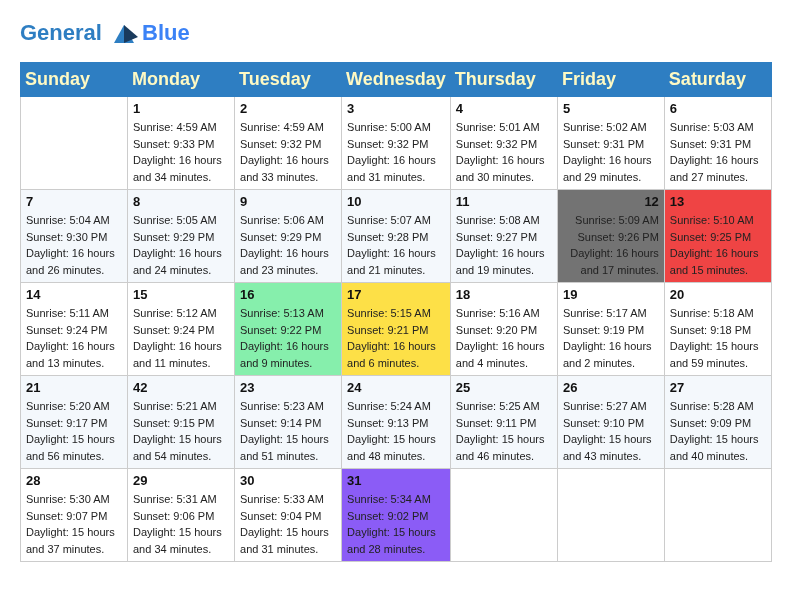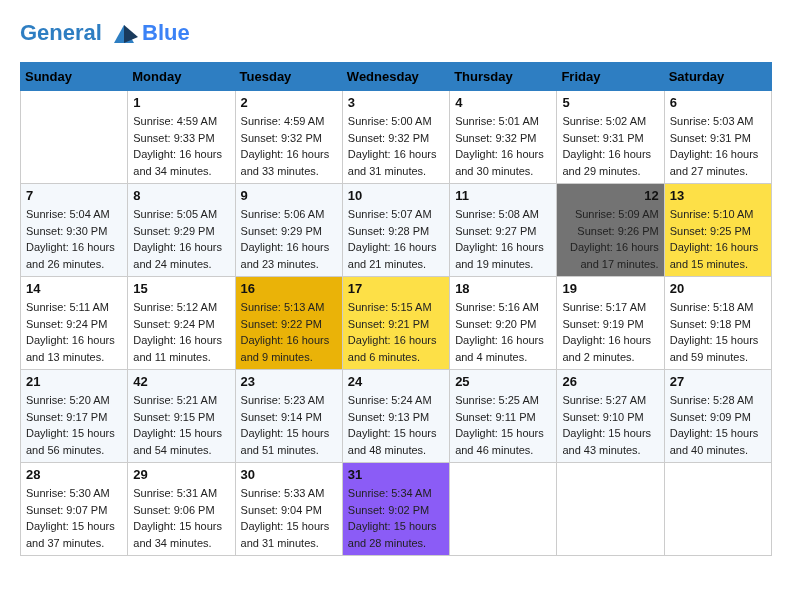--- a/index.html
+++ b/index.html
@@ -32,24 +32,24 @@
       font-size: 16px;
       color: #333;
     }
     table {
       width: 100%;
       border-collapse: collapse;
       font-size: 11px;
     }
     thead th {
       background-color: #2e7ec2;
-      color: #000000;
+      color: #fef9c3;
       padding: 6px 4px;
       text-align: left;
-      font-size: 13px;
+      font-size: 18px;
       font-weight: bold;
       border: 1px solid #2e7ec2;
     }
     td {
       border: 1px solid #ccc;
       vertical-align: top;
       padding: 4px 5px;
       min-height: 80px;
       width: calc(100% / 7);
     }
@@ -157,35 +157,35 @@
           <div class="day-info">Sunrise: 5:07 AM<br>Sunset: 9:28 PM<br>Daylight: 16 hours and 21 minutes.</div>
         </td>
         <td style="background: rgb(244, 248, 252);">
           <div class="day-number">11</div>
           <div class="day-info">Sunrise: 5:08 AM<br>Sunset: 9:27 PM<br>Daylight: 16 hours and 19 minutes.</div>
         </td>
         <td style="background: #737373; text-align: right;">
           <div class="day-number">12</div>
           <div class="day-info">Sunrise: 5:09 AM<br>Sunset: 9:26 PM<br>Daylight: 16 hours and 17 minutes.</div>
         </td>
-        <td style="background: #fde047;">
+        <td style="background: #ef4444;">
           <div class="day-number">13</div>
           <div class="day-info">Sunrise: 5:10 AM<br>Sunset: 9:25 PM<br>Daylight: 16 hours and 15 minutes.</div>
         </td>
       </tr>
       <tr>
         <td style="background: rgb(255, 255, 255);">
           <div class="day-number">14</div>
           <div class="day-info">Sunrise: 5:11 AM<br>Sunset: 9:24 PM<br>Daylight: 16 hours and 13 minutes.</div>
         </td>
         <td style="background: rgb(255, 255, 255);">
           <div class="day-number">15</div>
           <div class="day-info">Sunrise: 5:12 AM<br>Sunset: 9:24 PM<br>Daylight: 16 hours and 11 minutes.</div>
         </td>
-        <td style="background: #eab308; margin-top: 24px;">
+        <td style="background: #86efac; margin-top: 24px;">
           <div class="day-number">16</div>
           <div class="day-info">Sunrise: 5:13 AM<br>Sunset: 9:22 PM<br>Daylight: 16 hours and 9 minutes.</div>
         </td>
         <td style="background: #fde047;">
           <div class="day-number">17</div>
           <div class="day-info">Sunrise: 5:15 AM<br>Sunset: 9:21 PM<br>Daylight: 16 hours and 6 minutes.</div>
         </td>
         <td style="background: rgb(255, 255, 255); margin-left: 37px;">
           <div class="day-number">18</div>
           <div class="day-info">Sunrise: 5:16 AM<br>Sunset: 9:20 PM<br>Daylight: 16 hours and 4 minutes.</div>

